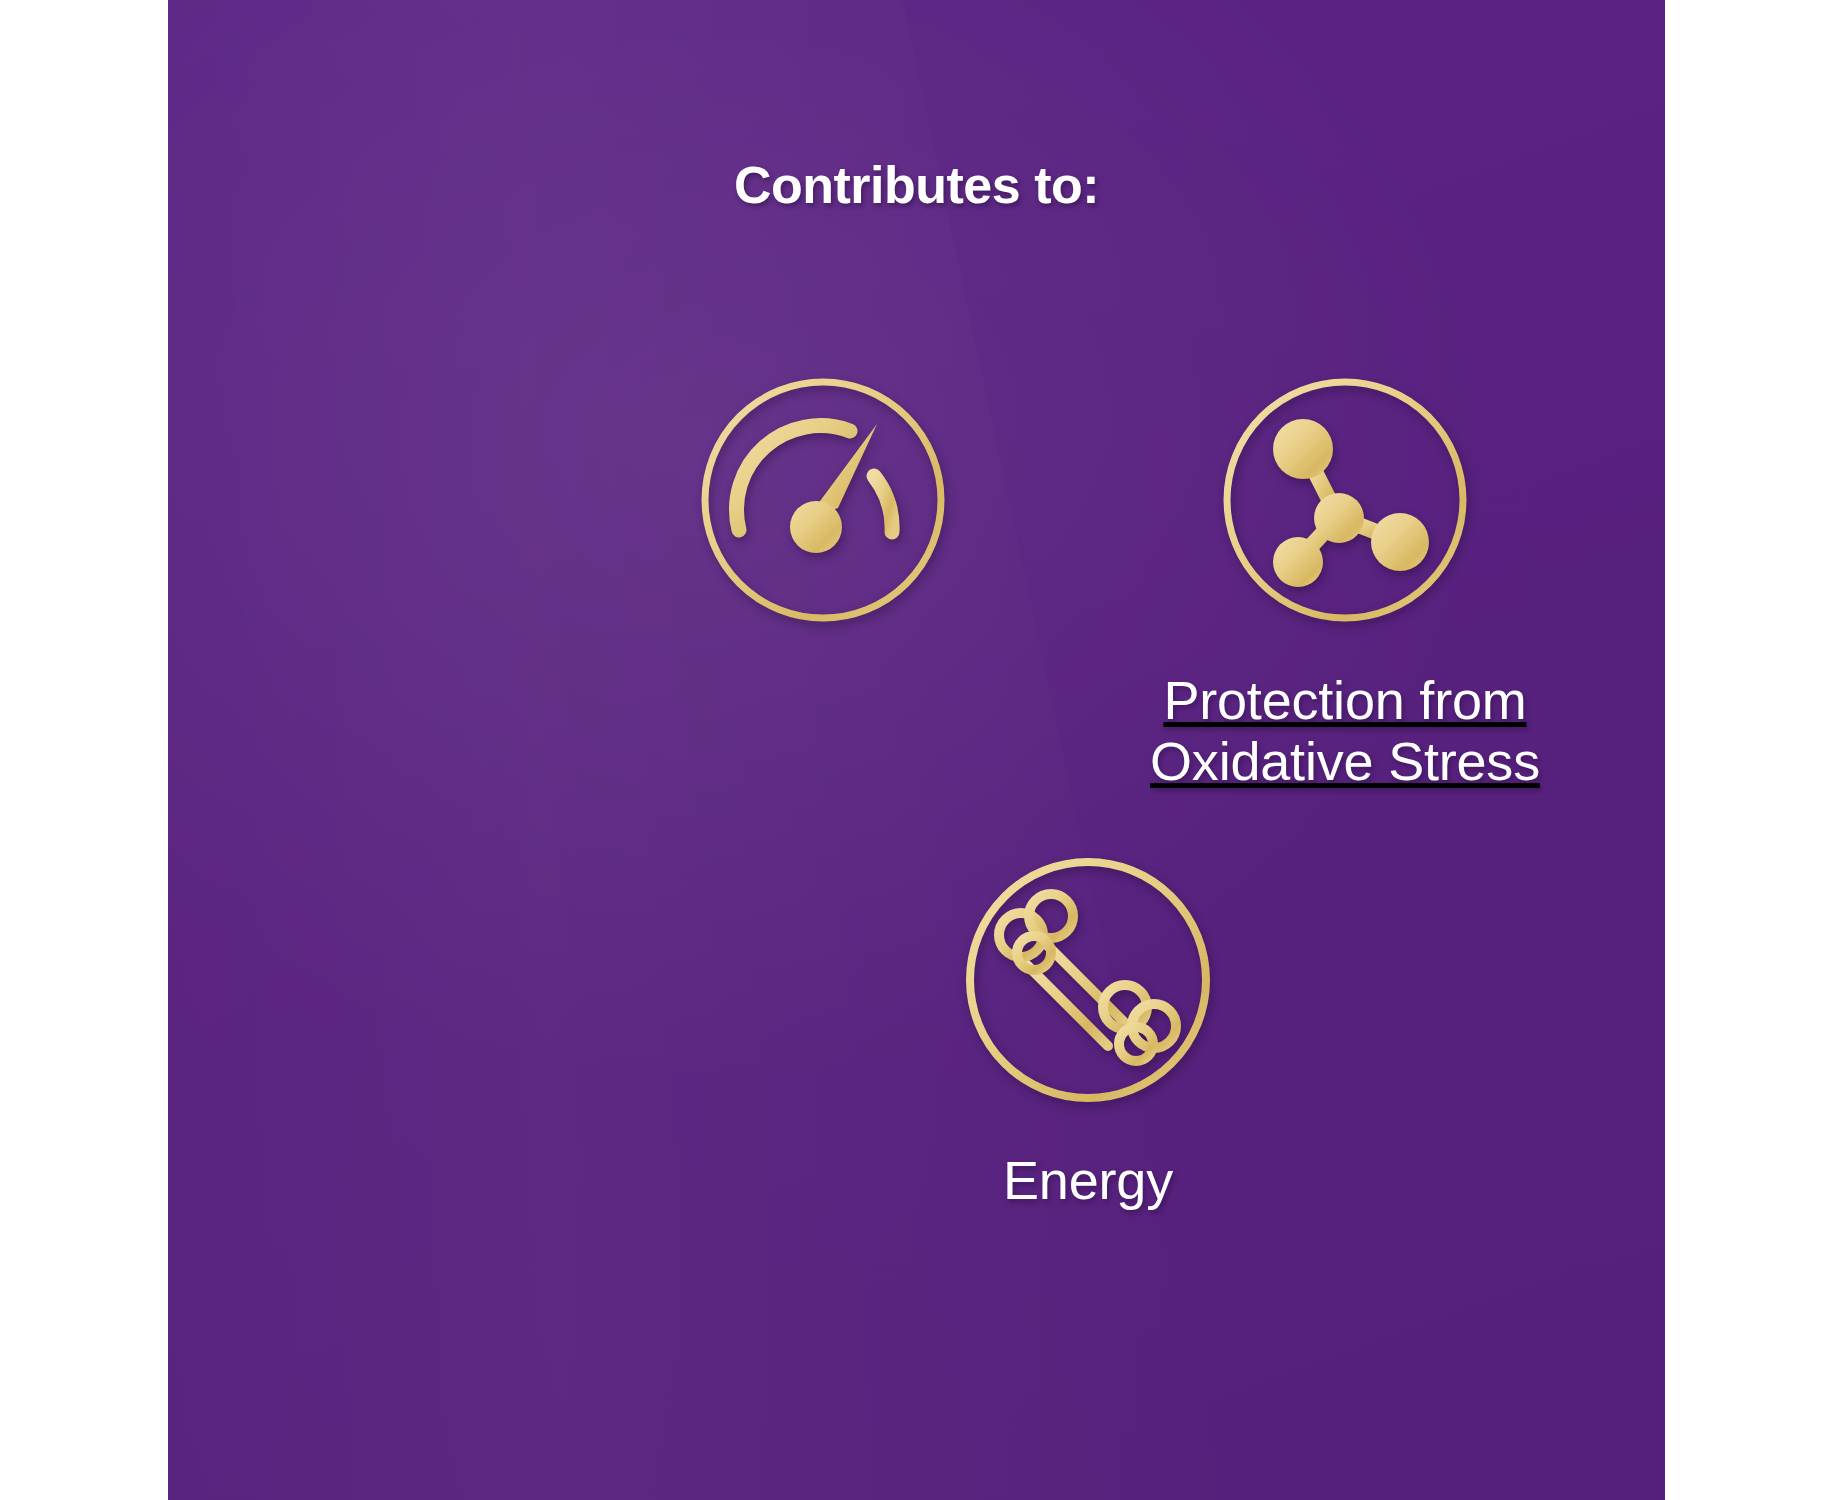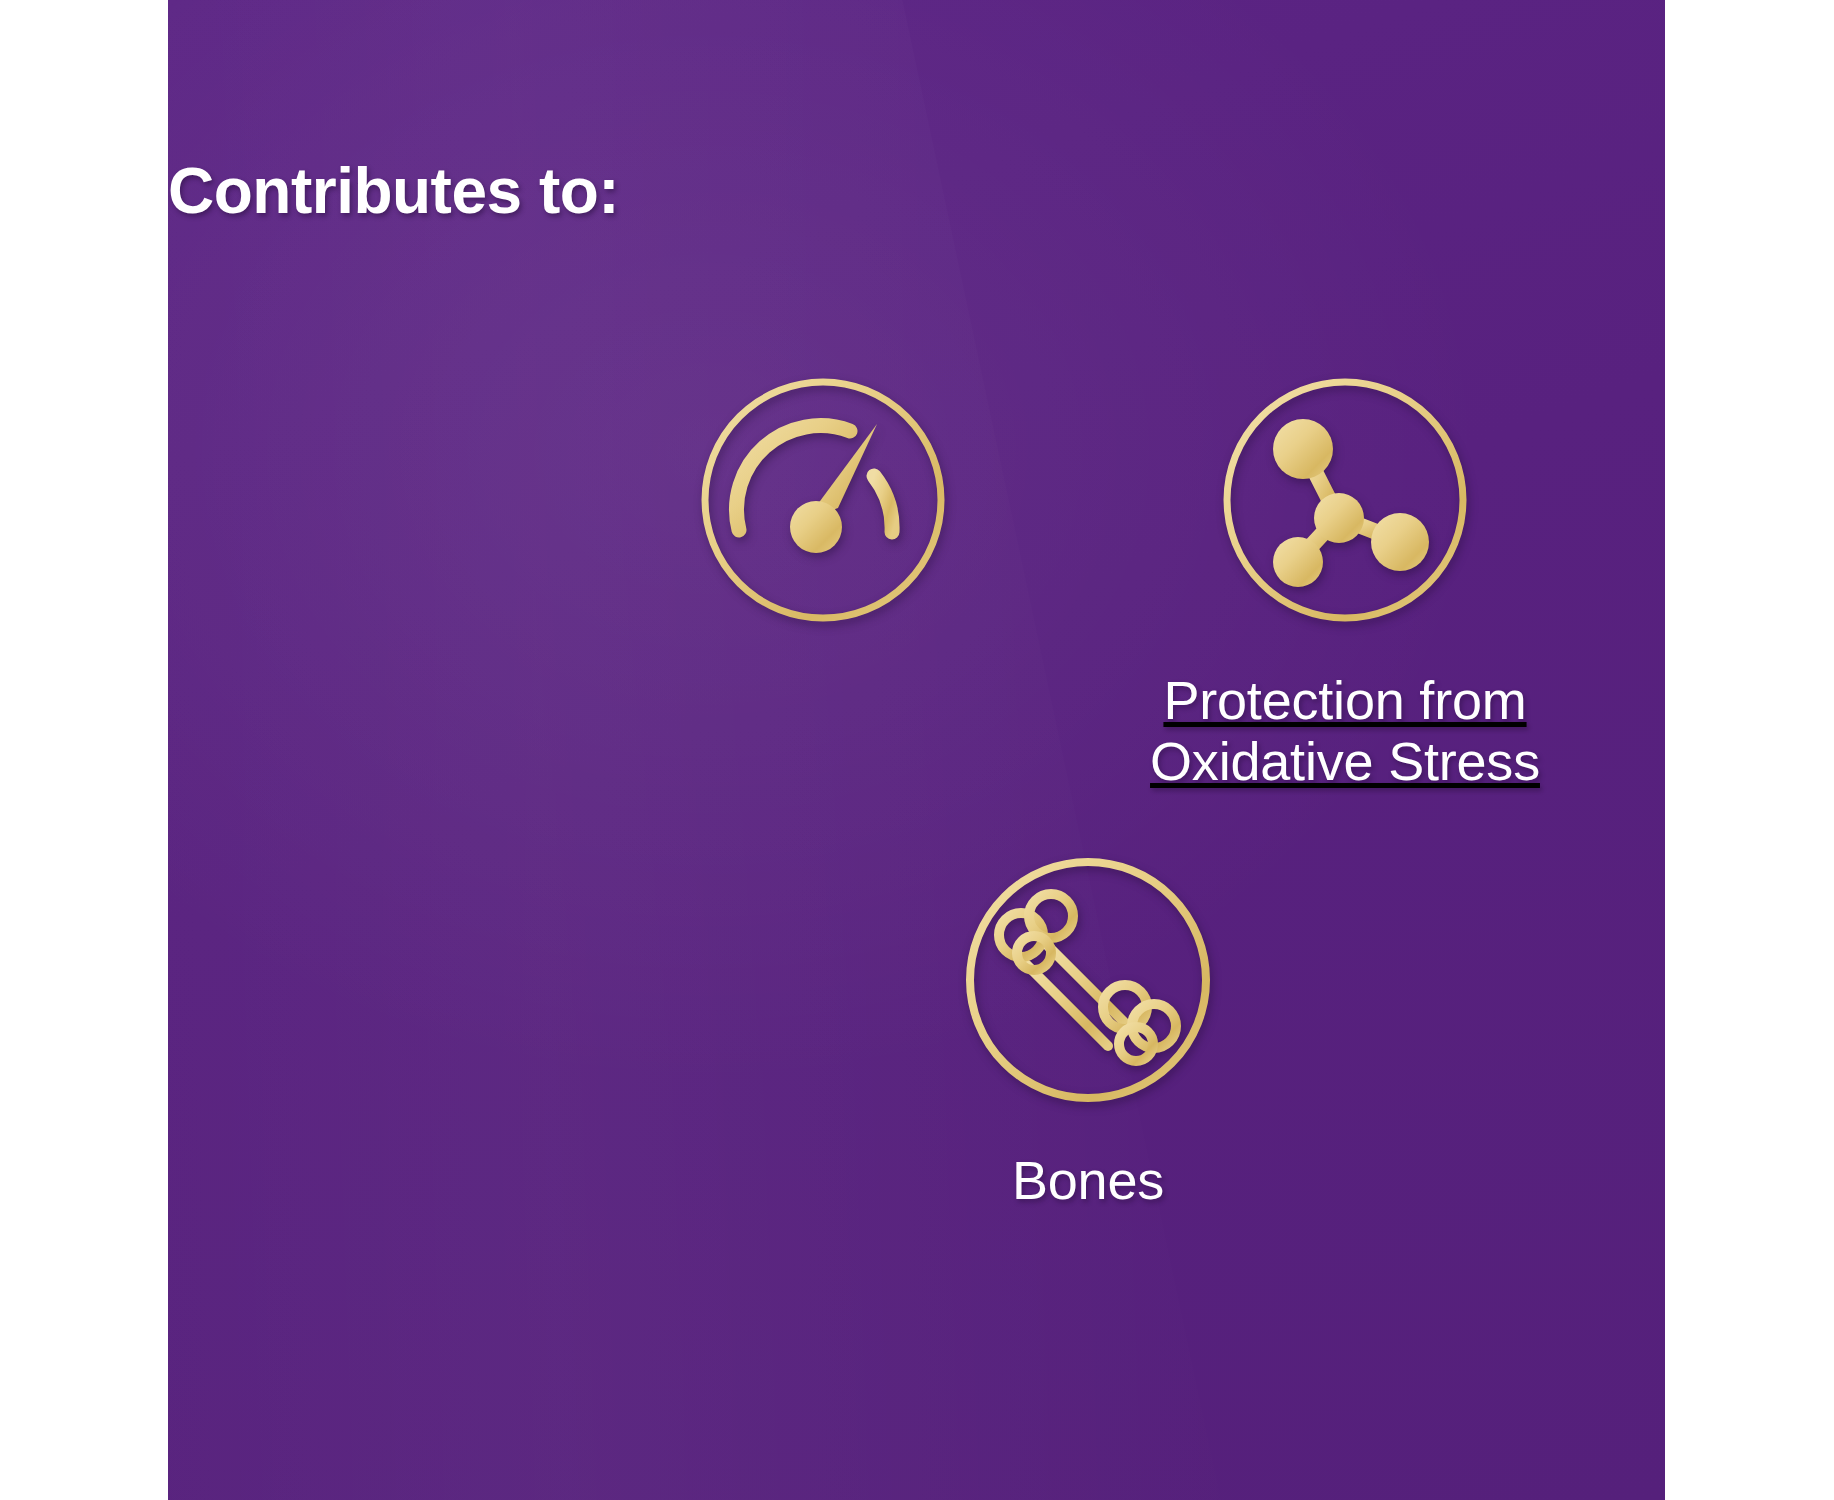--- a/index.html
+++ b/index.html
@@ -52,23 +52,24 @@
     transform: rotate(-12deg);
     pointer-events: none;
   }
 
   
   #headline {
     position: absolute;
     left: 0;
     right: 0;
     top: 158px;
+    text-align: center;
     color: #ffffff;
     font-family: "Liberation Sans", sans-serif;
-    font-size: 64px;
+    font-size: 52px;
     font-weight: 700;
     letter-spacing: -0.5px;
     line-height: 1.05;
     text-shadow: 2px 3px 5px rgba(30,8,48,0.45);
     z-index: 4;
   }
 
   
   .icon-block {
     position: absolute;
@@ -190,17 +191,17 @@
             <circle cx="165" cy="155" r="22"></circle>
             <circle cx="194" cy="174" r="22"></circle>
             <circle cx="176" cy="192" r="17"></circle>
           </g>
 
           <g stroke="none">
             <path d="M 80 84 L 174 178 L 154 198 L 60 104 Z" fill="none"></path>
           </g>
         </svg>
       </div>
-      <div class="icon-label">Bones</div>
+      <div class="icon-label">Energy</div>
     </div>
 
   </div>
 </div>
 
 </body></html>

